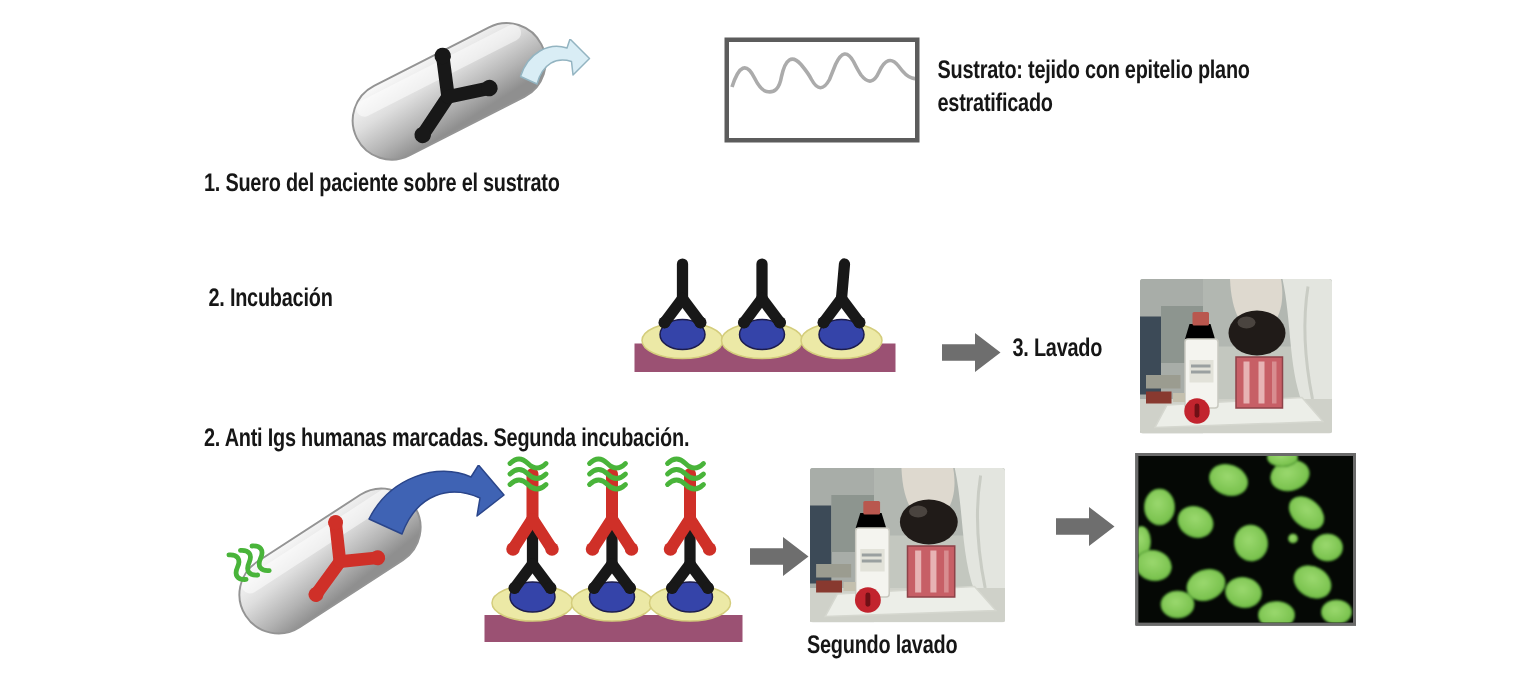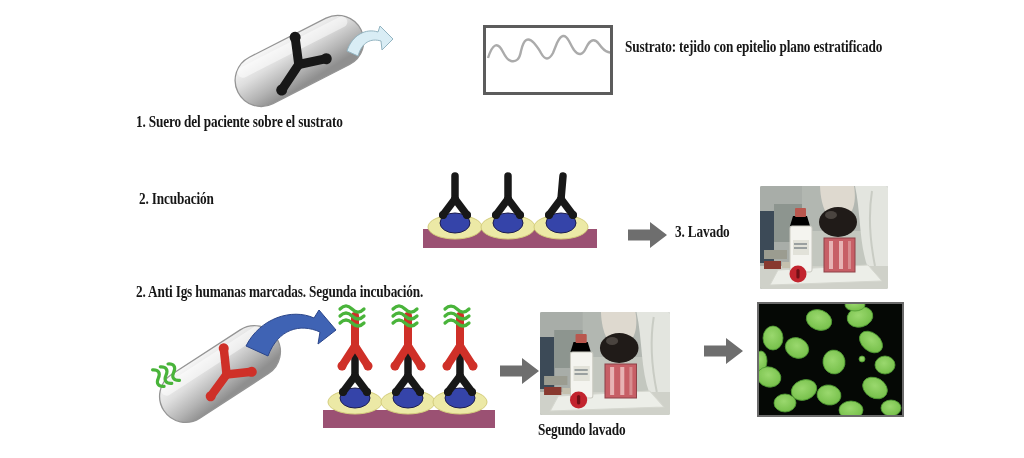--- a/index.html
+++ b/index.html
@@ -1,19 +1,19 @@
 <!DOCTYPE html>
 <html><head>
 <meta charset="utf-8">
 <style>
   * { margin:0; padding:0; box-sizing:border-box; }
   html,body { background:#ffffff; }
   #stage {
     position:relative; width:1024px; height:458px; background:#ffffff;
-    font-family:Liberation Serif, serif; overflow:hidden;
+    font-family:Liberation Sans, sans-serif; overflow:hidden;
   }
   .abs { position:absolute; }
   .cap {
     position:absolute; font-weight:bold; font-size:17px; color:#161616;
     letter-spacing:-0.2px; transform:scaleX(0.78); transform-origin:left top;
     white-space:nowrap; line-height:1.2;
   }
   .cap.wrap { white-space:normal; width:345px; line-height:1.3; }
   .substrate-box {
     position:absolute; left:483px; top:25px; width:130px; height:70px;

